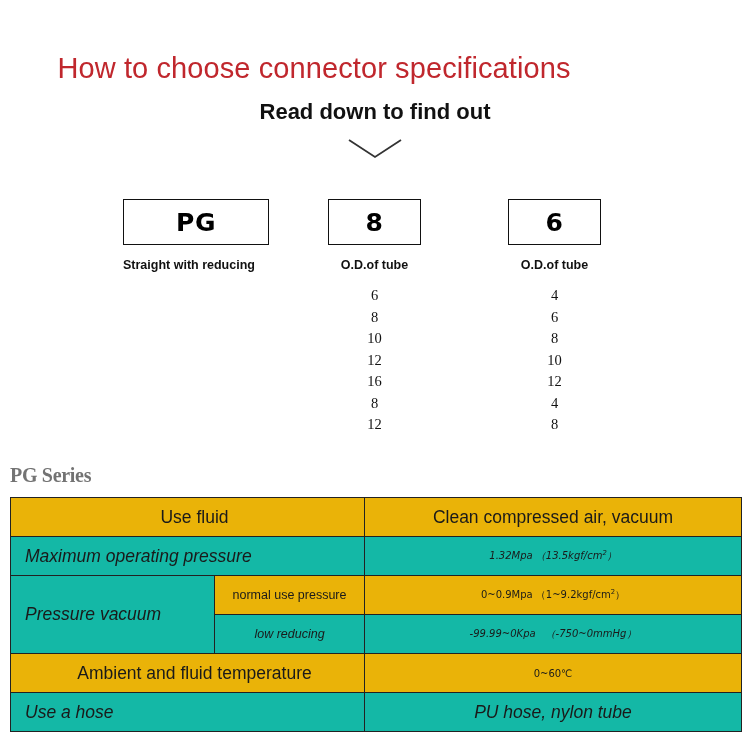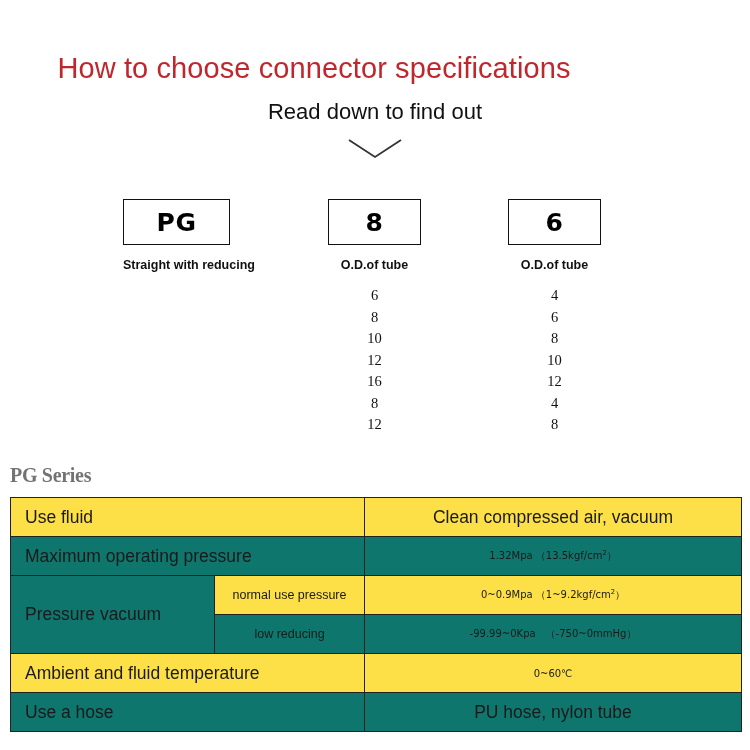--- a/index.html
+++ b/index.html
@@ -29,21 +29,21 @@
     letter-spacing: 0.1px;
     white-space: nowrap;
   }
   .subtitle {
     position: absolute;
     top: 99px;
     left: 0;
     width: 750px;
     text-align: center;
     font-size: 22px;
-    font-weight: 400;
+    font-weight: 700;
     color: #111111;
     white-space: nowrap;
   }
   .chevron {
     position: absolute;
     top: 136px;
     left: 345px;
     width: 60px;
     height: 26px;
   }
@@ -56,21 +56,21 @@
     background: #ffffff;
     display: flex;
     align-items: center;
     justify-content: center;
     font-weight: bold;
     font-size: 25px;
     letter-spacing: 0.5px;
     color: #000000;
     font-family: "DejaVu Sans", sans-serif;
   }
-  .box-1 { left: 123px; top: 199px; width: 107px; height: 46px; }
+  .box-1 { left: 123px; top: 199px; width: 146px; height: 46px; }
   .box-2 { left: 328px; top: 199px; width: 93px;  height: 46px; }
   .box-3 { left: 508px; top: 199px; width: 93px;  height: 46px; }
 
   .box-caption {
     position: absolute;
     text-align: center;
     font-size: 12.5px;
     color: #111111;
     white-space: nowrap;
     font-weight: bold;
@@ -133,22 +133,22 @@
   }
   .cell-value {
     text-align: center;
     font-size: 17.5px;
     height: 38px;
   }
   .cell-value.small {
     font-size: 10px;
     font-family: "DejaVu Sans", sans-serif;
   }
-  .beige { background: #fde047; }
-  .white { background: #0f766e; }
+  .beige { background: #eab308; text-align: center; }
+  .white { background: #14b8a6; font-style: italic; }
   sup { font-size: 0.68em; vertical-align: super; line-height: 0; }
 </style>
 </head>
 <body>
 
 <div class="title">How to choose connector specifications</div>
 <div class="subtitle">Read down to find out</div>
 
 <div class="chevron">
   <svg width="60" height="26" viewBox="0 0 60 26">

